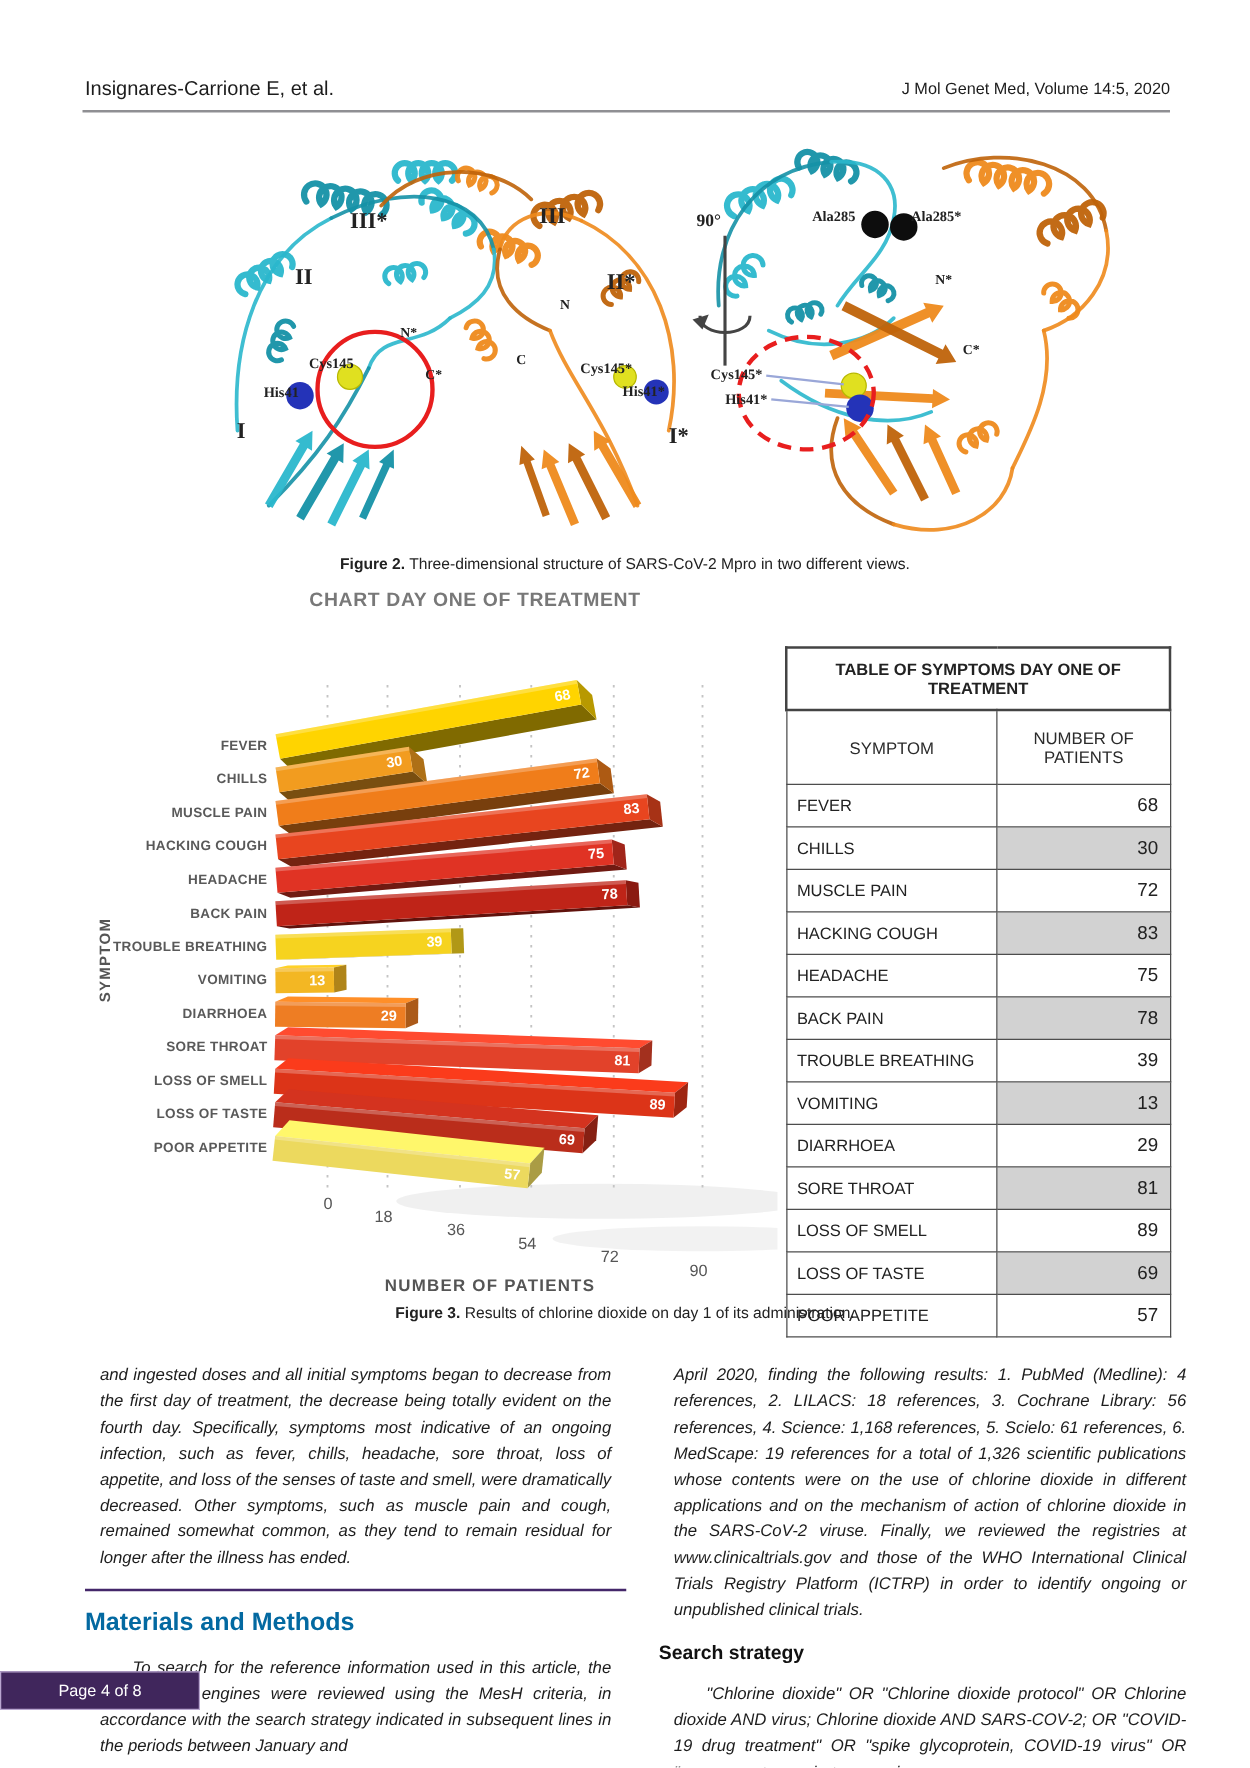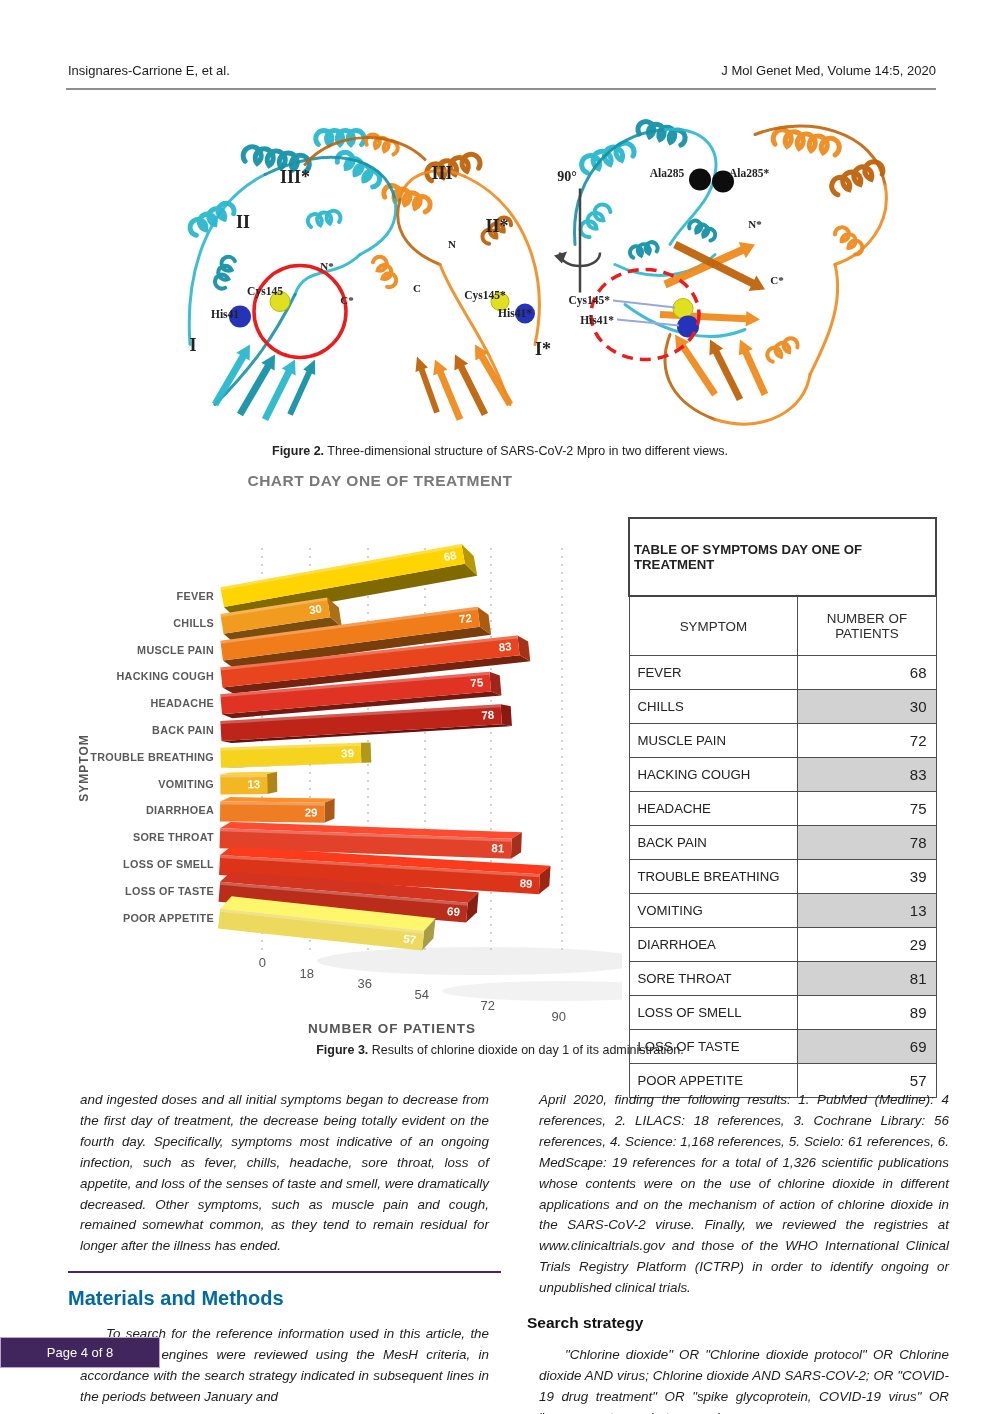--- a/index.html
+++ b/index.html
@@ -1,36 +1,36 @@
 <!DOCTYPE html>
 <html><head>
 <meta charset="utf-8">
 <style>
   html,body{margin:0;padding:0;background:#ffffff;}
   #page{position:relative;width:1000px;height:1414px;background:#ffffff;overflow:hidden;
         font-family:"Liberation Sans",sans-serif;color:#1a1a1a;}
   
-  .hdr-left{position:absolute;left:68px;top:63px;font-size:13px;color:#1c1c1c;}
+  .hdr-left{position:absolute;left:68px;top:63px;font-size:16px;color:#1c1c1c;}
   .hdr-right{position:absolute;right:64px;top:63px;font-size:13px;color:#1c1c1c;}
   .hdr-rule{position:absolute;left:66px;top:88px;width:870px;height:2px;background:#8f8f93;}
   
   #fig2{position:absolute;left:155px;top:104px;width:760px;height:336px;}
   .fig-caption{position:absolute;left:0;width:1000px;text-align:center;font-size:12.5px;color:#222;}
   #fig2-cap{top:444px;}
   #fig3-cap{top:1043px;}
   .cap-b{font-weight:bold;}
   
   #chart-title{position:absolute;left:100px;top:472px;width:560px;text-align:center;
                font-weight:bold;font-size:15.5px;letter-spacing:.5px;color:#787878;}
   #chart-svg{position:absolute;left:62px;top:523px;}
   
   #symptable{position:absolute;left:628px;top:517px;width:309px;border-collapse:collapse;
              background:#fff;}
   #symptable td{border:1.6px solid #4d4d4d;font-size:13.2px;color:#222;}
-  #symptable .t-title{font-weight:bold;text-align:left;padding:23px 4px;font-size:13.2px;border:2px solid #444;}
+  #symptable .t-title{font-weight:bold;text-align:center;padding:9px 4px;font-size:13.2px;border:2px solid #444;}
   #symptable .t-head{text-align:center;padding:14px 2px;font-size:13.4px;color:#2b2b2b;}
   #symptable .t-sym{padding:8px 6px 8px 8px;height:14px;}
   #symptable .t-num{text-align:right;padding:8px 9px 8px 2px;font-size:15px;}
   #symptable .shade{background:#d2d2d2;}
   
   .col{position:absolute;top:1078px;font-size:13.4px;line-height:1.56;text-align:justify;color:#1d1d1d;}
   #col-left{left:68px;width:433px;}
   #col-right{left:527px;width:434px;}
   .mm-head{margin-top:14px;border-top:2px solid #44276a;padding-top:10px;
            font-size:20px;font-weight:bold;color:#0369a1;}

